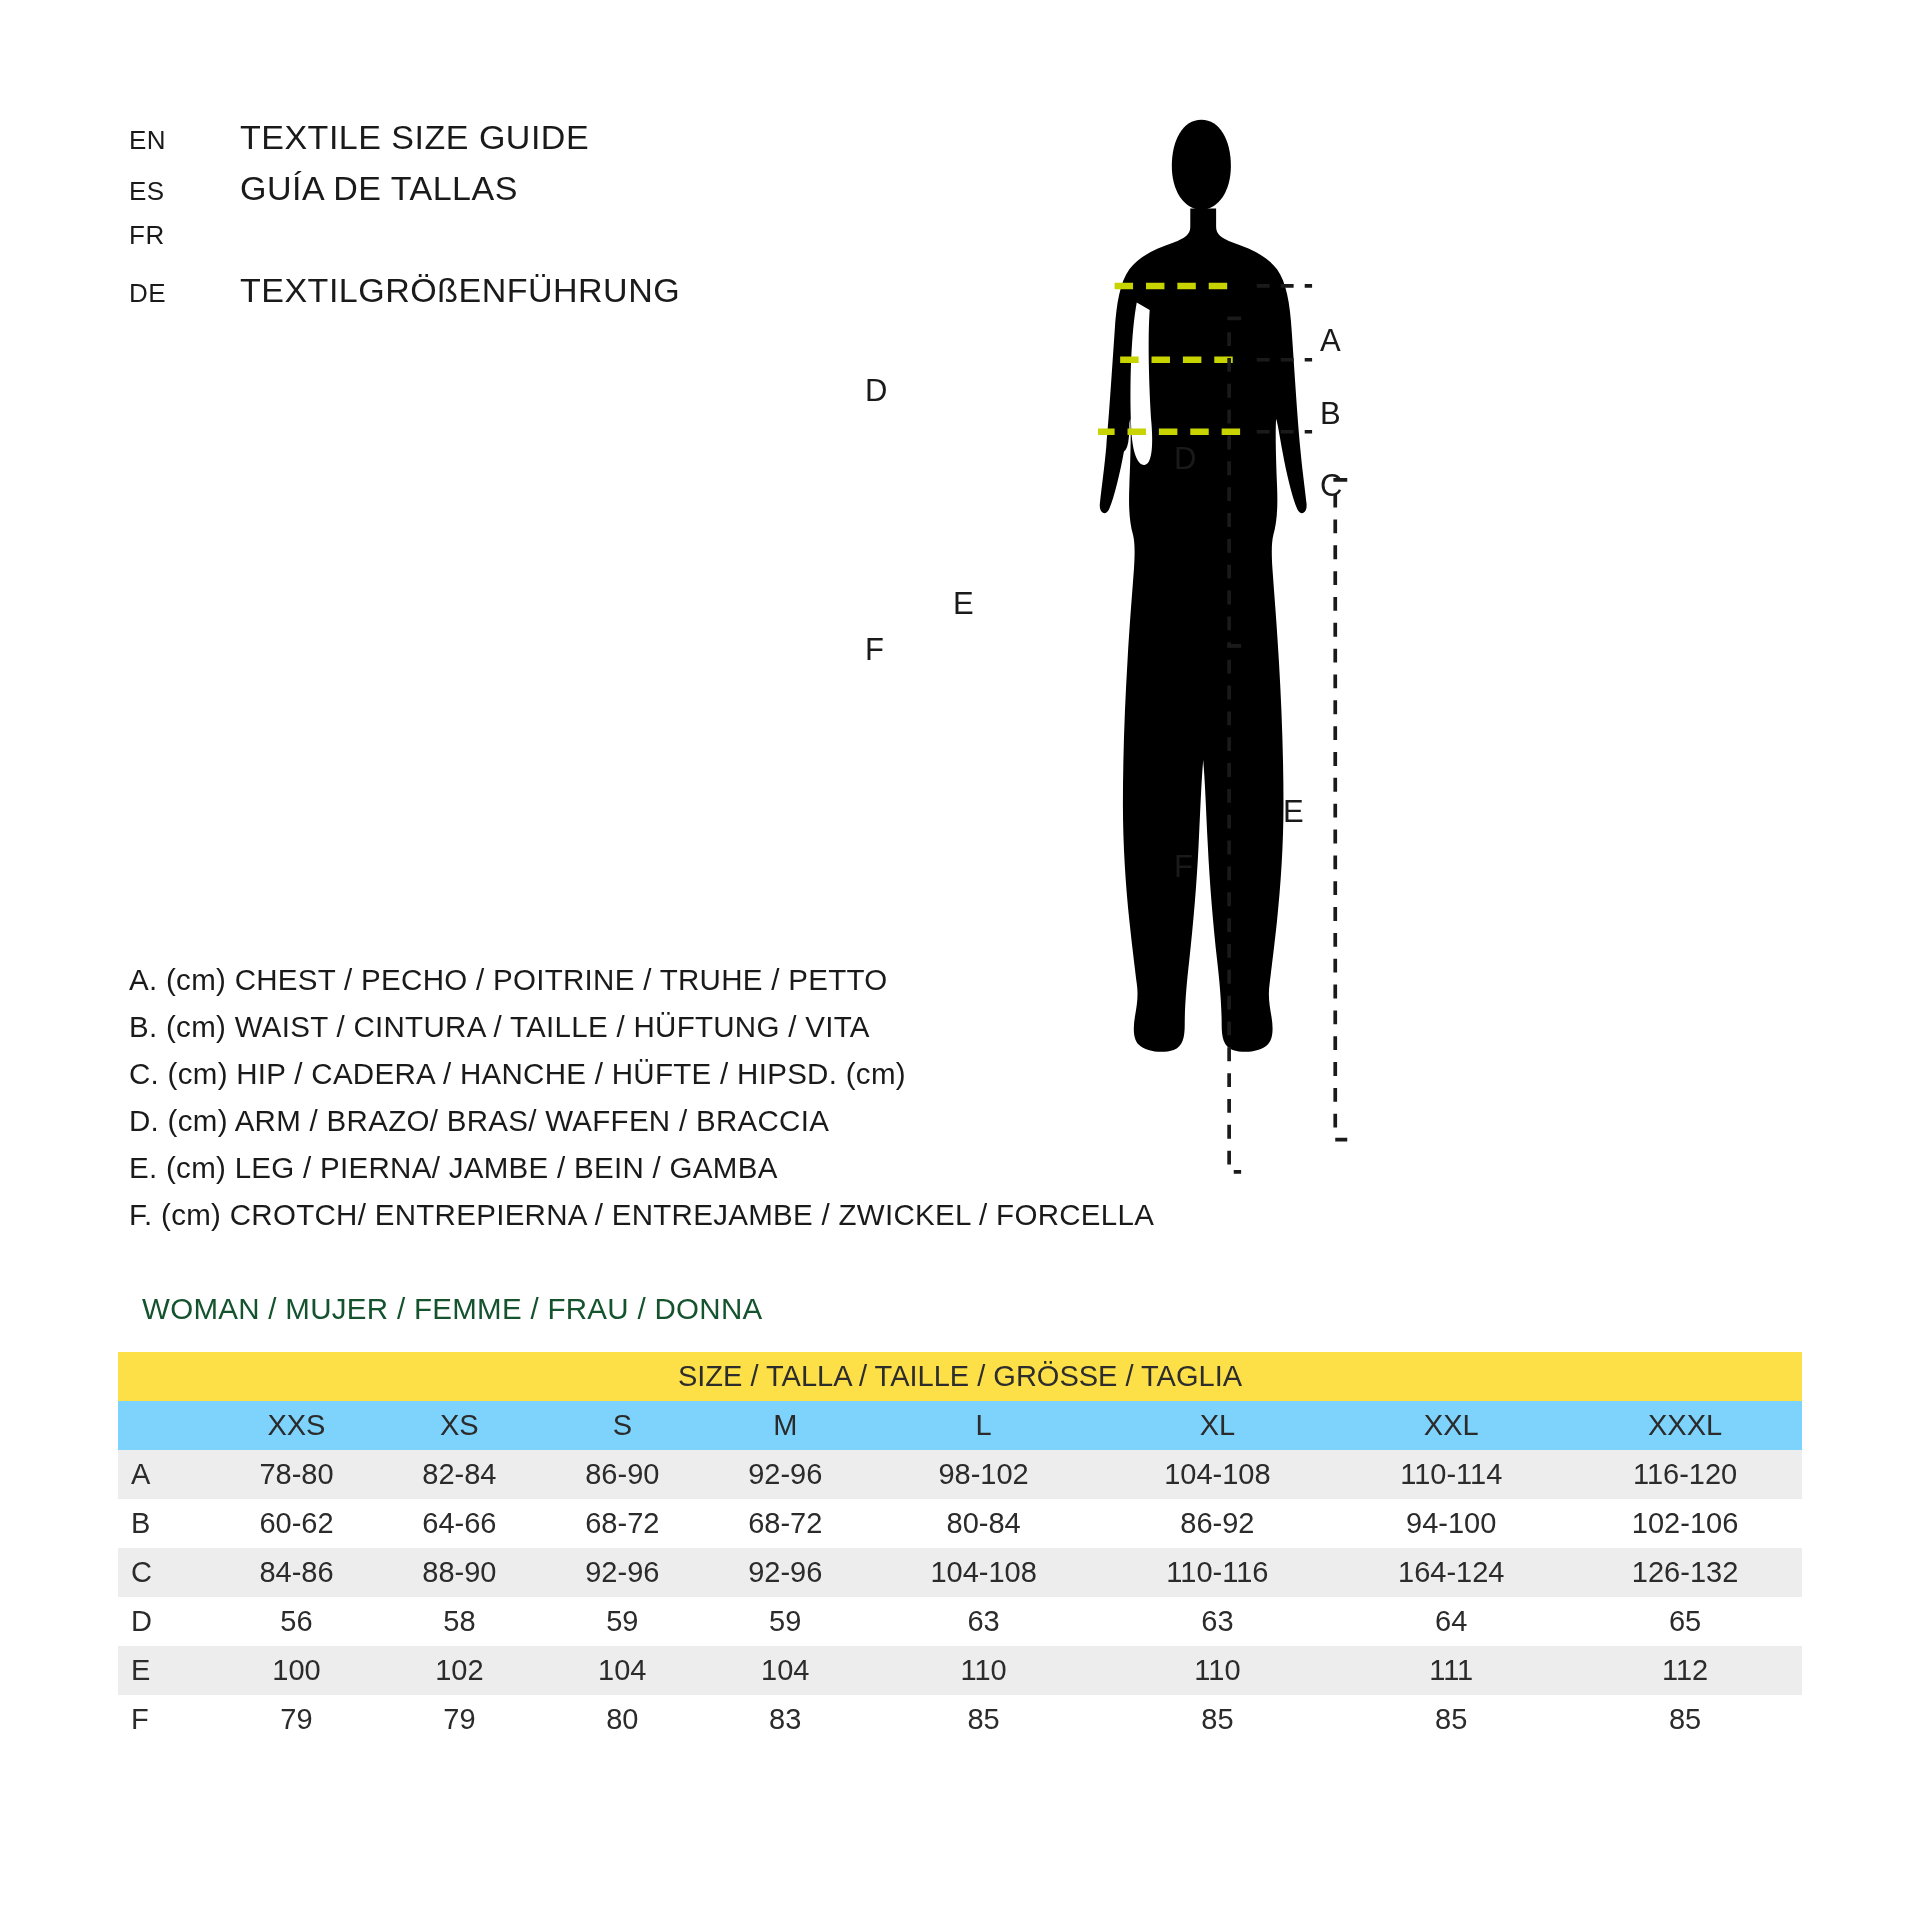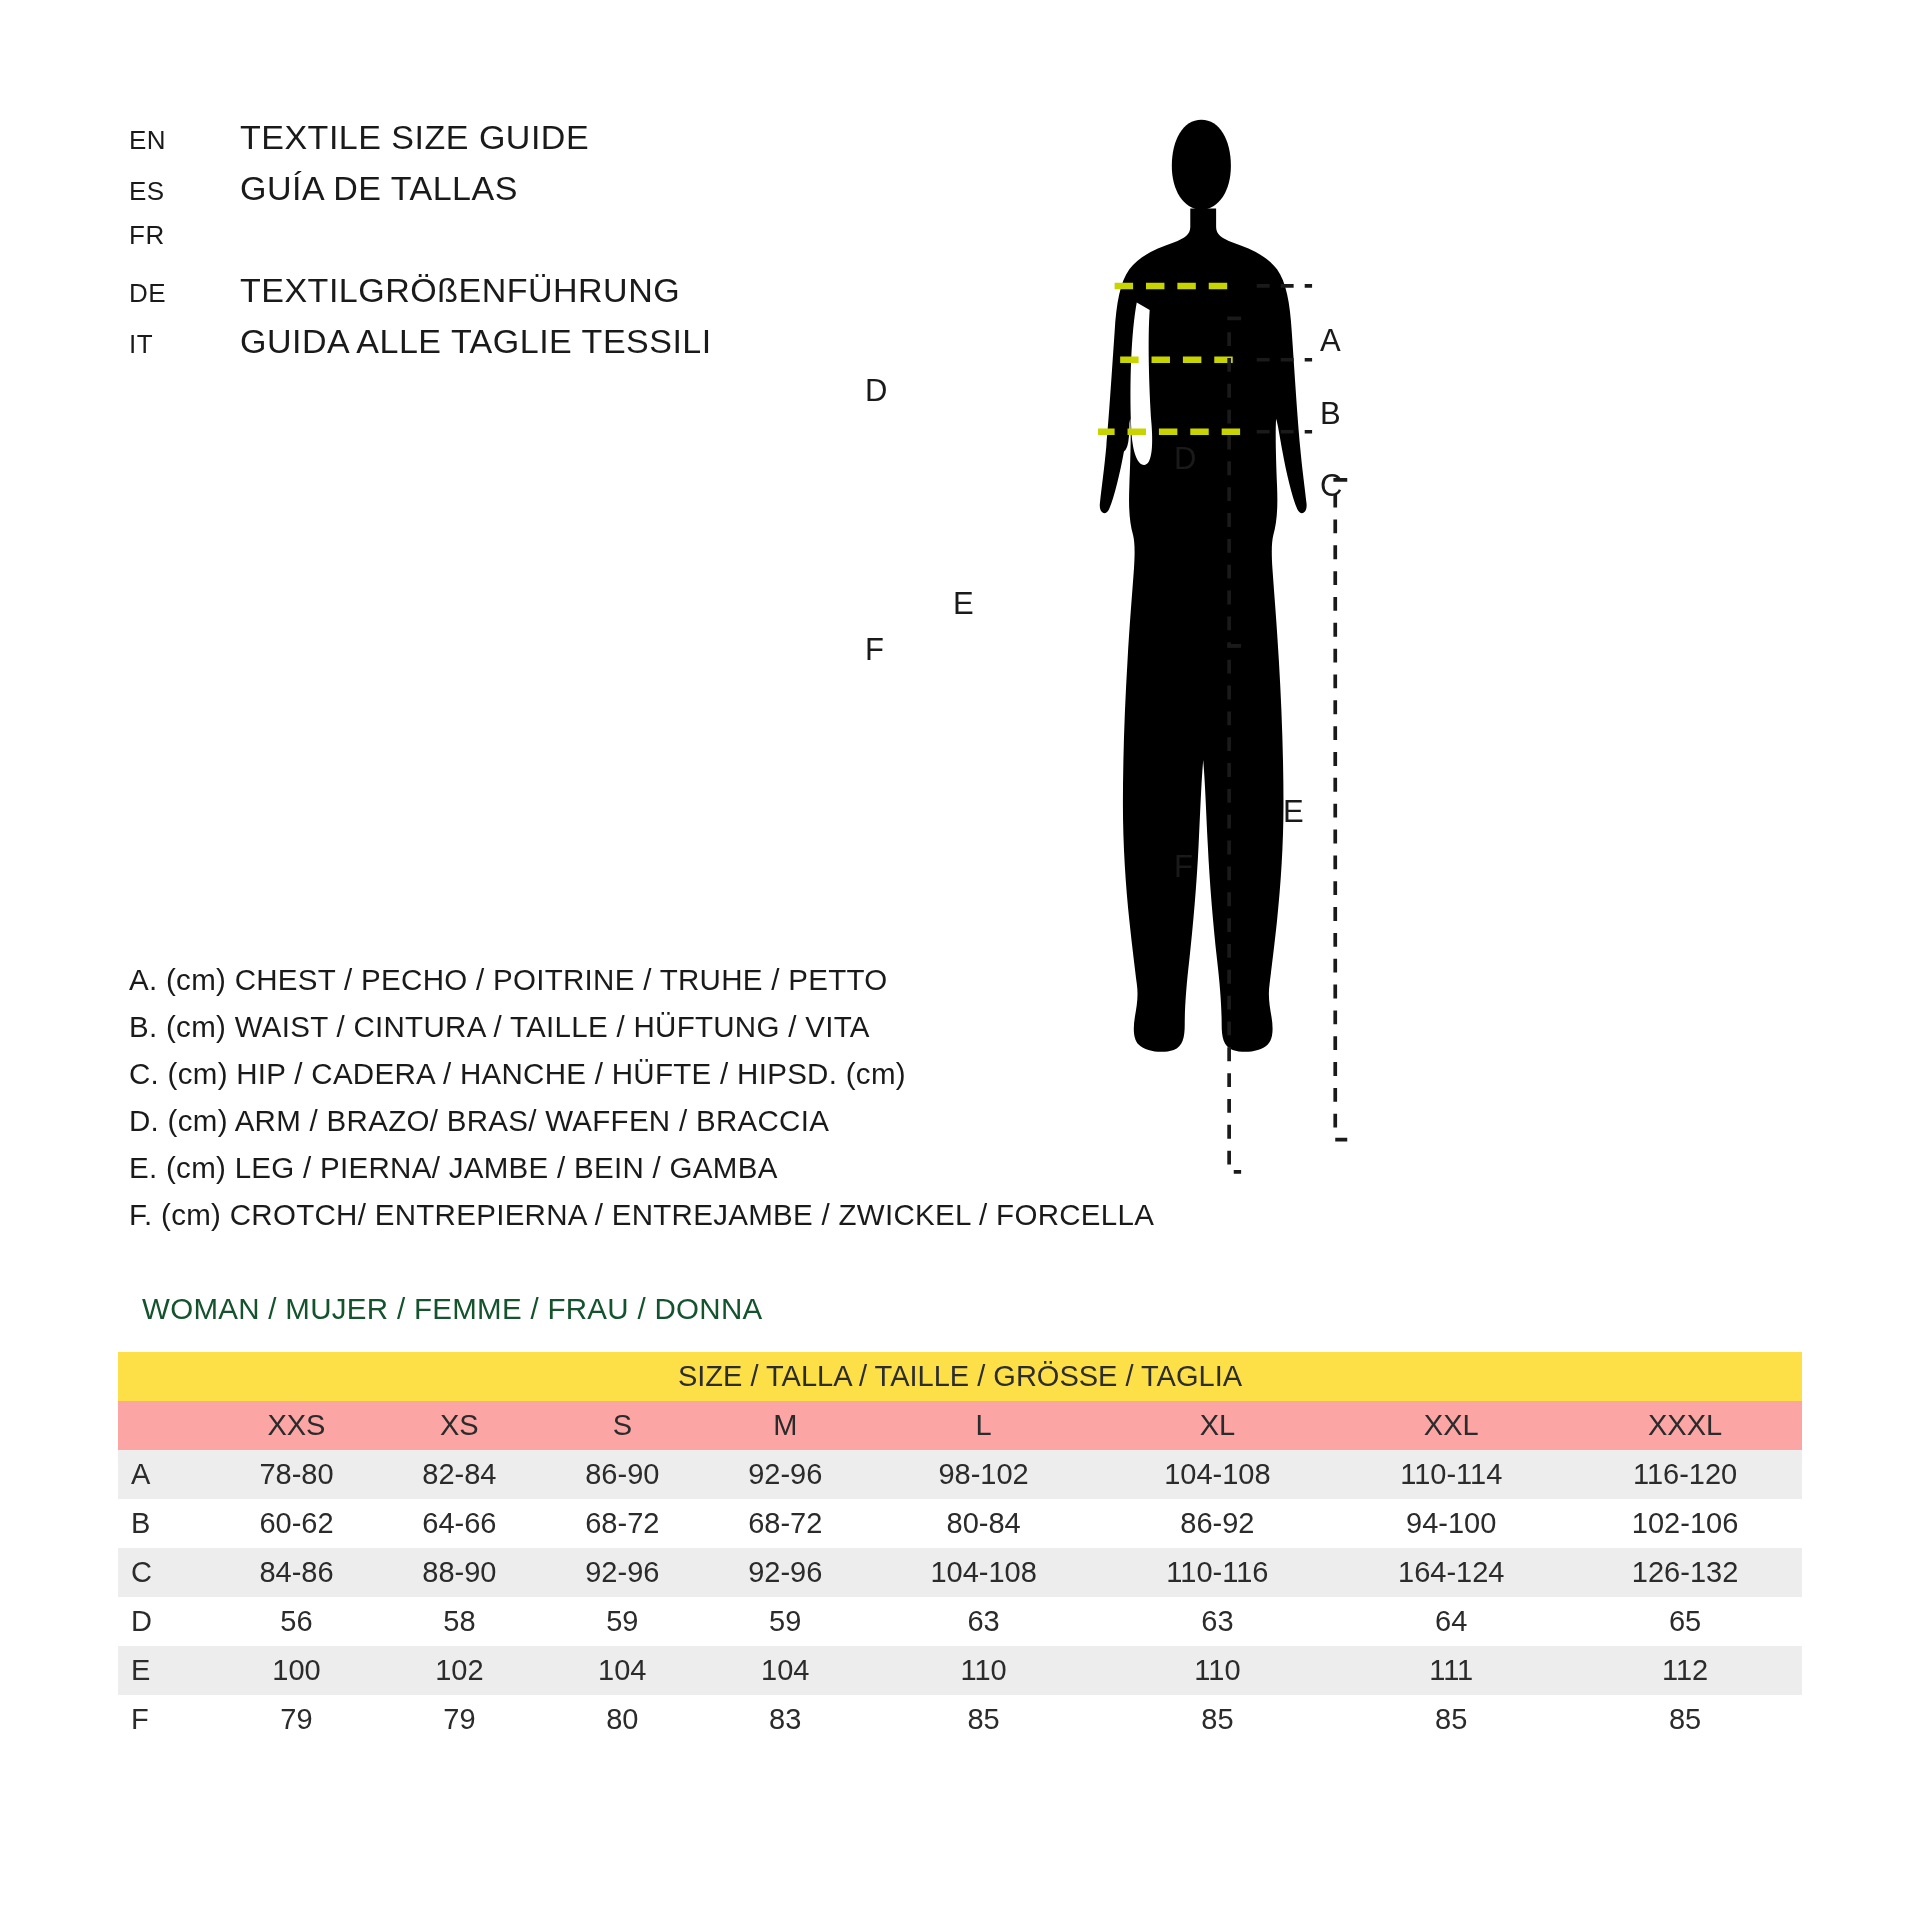--- a/index.html
+++ b/index.html
@@ -91,21 +91,21 @@
   .band-title td {
     background: #fde047;
     text-align: left;
     padding-left: 13px;
     font-size: 29px;
     color: #2d2d2d;
     height: 49px;
   }
   .row-shaded td { background: #ededed; }
   .row-plain td { background: #ffffff; }
-  .col-head td { background: #fca5a5; color: #2b2b2b; }
+  .col-head td { background: #7dd3fc; color: #2b2b2b; }
 
   
   #figure-area {
     position: absolute;
     left: 1098px;
     top: 55px;
     width: 729px;
     height: 1154px;
   }
   #figure-area svg { display: block; }
@@ -127,24 +127,20 @@
   <div class="lang-row">
     <span class="lang-code">ES</span>
     <span class="lang-title">GUÍA DE TALLAS</span>
   </div>
   <div class="lang-row">
     <span class="lang-code">FR</span>
   </div>
   <div class="lang-row">
     <span class="lang-code">DE</span>
     <span class="lang-title">TEXTILGRÖßENFÜHRUNG</span>
-  </div>
-  <div class="lang-row">
-    <span class="lang-code">IT</span>
-    <span class="lang-title">GUIDA ALLE TAGLIE TESSILI</span>
   </div>
 </div>
 
 <div id="legend-block">
   <div class="legend-row">A. (cm) CHEST / PECHO / POITRINE / TRUHE / PETTO</div>
   <div class="legend-row">B. (cm) WAIST / CINTURA / TAILLE / HÜFTUNG / VITA</div>
   <div class="legend-row">C. (cm) HIP / CADERA / HANCHE / HÜFTE / HIPSD. (cm)</div>
   <div class="legend-row">D. (cm) ARM / BRAZO/ BRAS/ WAFFEN / BRACCIA</div>
   <div class="legend-row">E. (cm) LEG / PIERNA/ JAMBE / BEIN / GAMBA</div>
   <div class="legend-row">F. (cm) CROTCH/ ENTREPIERNA / ENTREJAMBE / ZWICKEL / FORCELLA</div>

